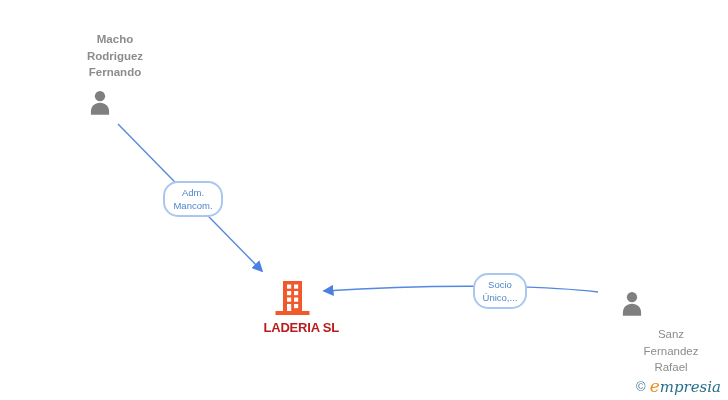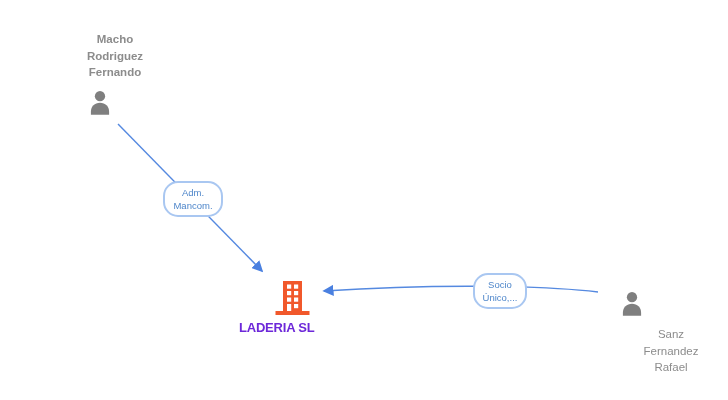--- a/index.html
+++ b/index.html
@@ -29,25 +29,25 @@
     z-index: 2;
     color: #8c8c8c;
     font-size: 11.5px;
     line-height: 16.5px;
     text-align: center;
     cursor: pointer;
   }
   .company-label {
     position: absolute;
     z-index: 2;
-    color: #6d28d9;
+    color: #b91c1c;
     font-size: 13px;
     font-weight: bold;
     letter-spacing: -0.2px;
-    text-align: left;
+    text-align: right;
     cursor: pointer;
   }
   .edge-label {
     position: absolute;
     z-index: 3;
     background: #ffffff;
     border: 2px solid #a9c7f1;
     border-radius: 15px;
     color: #4e86ca;
     font-size: 9.5px;
@@ -132,14 +132,17 @@
         <circle cx="12" cy="6.2" r="4.4" fill="#7f7f7f"></circle>
         <path d="M4.2,22 L4.2,19.5 C4.2,14.8 7.5,11.8 12,11.8 C16.5,11.8 19.8,14.8 19.8,19.5 L19.8,22 Z" fill="#7f7f7f"></path>
       </svg>
     </span>
   </div>
   <div class="person-label" style="left:636px; top:326px; width:70px;">Sanz Fernandez Rafael</div>
 
   <div class="edge-label" style="left:163px; top:181px; width:60px;">Adm. Mancom.</div>
   <div class="edge-label" style="left:433px; top:273px; width:54px;margin-left:40px;">Socio Único,...</div>
 
+  <div class="logo">
+    <span class="copy">©</span><span class="logo-first">e</span><span class="logo-rest">mpresia</span>
+  </div>
 
 </div>
 
 </body></html>

